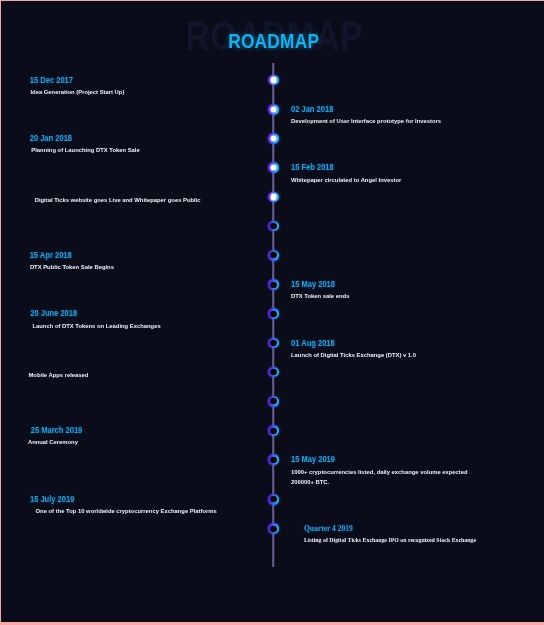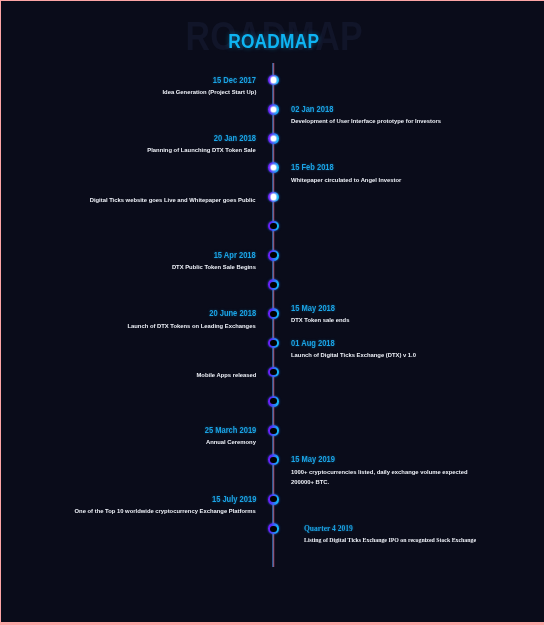--- a/index.html
+++ b/index.html
@@ -28,21 +28,21 @@
   
   .node{position:absolute;border-radius:50%;}
   .node .ring{position:absolute;left:0;top:0;width:100%;height:100%;border-radius:50%;
     background:linear-gradient(96deg,#7a18ff 0%,#5a28f6 26%,#2f6dfb 56%,#12b5f5 84%,#0ec3f9 100%);
     box-shadow:0 0 1.6px 0px rgba(90,70,250,.7), 0 0 3px 0px rgba(30,160,250,.35);}
   .node .hole{position:absolute;border-radius:50%;background:#000000;}
   .node.filled .hole{background:#ffffff;box-shadow:0 0 1.6px 0.7px rgba(255,255,255,.95);}
 
   
   .item{position:absolute;}
-  .item.left{text-align:right;}
+  .item.left{padding-left:24px;}
   .item.right{text-align:left;}
   .date{font-size:8.4px;font-weight:700;line-height:9px;
         color:#1ba4e6;white-space:nowrap;
         text-shadow:0 0 3px rgba(27,164,230,.35);}
   .desc{font-size:6.2px;font-weight:700;line-height:10.4px;
         color:#eef1f8;}
   .sx{display:inline-block;transform-origin:100% 50%;}
   .item.right .sx{transform-origin:0% 50%;}
 </style>
 </head>
@@ -69,21 +69,21 @@
         <div class="date"><span class="sx" style="transform: scaleX(0.9);">15 Feb 2018</span></div>
         <div class="desc" style="margin-top: 2.2px;"><span class="sx" style="transform: scaleX(0.945); max-width: 207px;">Whitepaper circulated to Angel Investor</span></div>
       </div>
       <div class="item left" style="left: 0px; width: 254.5px; top: 191.15px;">
         <div class="desc" style="margin-top: 2.2px;"><span class="sx" style="transform: scaleX(0.945); max-width: 207px;">Digital Ticks website goes Live and Whitepaper goes Public</span></div>
       </div>
       <div class="item left" style="left: 0px; width: 254.5px; top: 249.55px;">
         <div class="date"><span class="sx" style="transform: scaleX(0.9);">15 Apr 2018</span></div>
         <div class="desc" style="margin-top: 2.2px;"><span class="sx" style="transform: scaleX(0.945); max-width: 207px;">DTX Public Token Sale Begins</span></div>
       </div>
-      <div class="item right" style="left: 289.5px; width: 215px; top: 278.75px; margin-top: 24px;">
+      <div class="item right" style="left: 289.5px; width: 215px; top: 278.75px;">
         <div class="date"><span class="sx" style="transform: scaleX(0.9);">15 May 2018</span></div>
         <div class="desc" style="margin-top: 2.2px;"><span class="sx" style="transform: scaleX(0.945); max-width: 207px;">DTX Token sale ends</span></div>
       </div>
       <div class="item left" style="left: 0px; width: 254.5px; top: 307.95px;">
         <div class="date"><span class="sx" style="transform: scaleX(0.9);">20 June 2018</span></div>
         <div class="desc" style="margin-top: 2.2px;"><span class="sx" style="transform: scaleX(0.945); max-width: 207px;">Launch of DTX Tokens on Leading Exchanges</span></div>
       </div>
       <div class="item right" style="left: 289.5px; width: 215px; top: 337.15px;">
         <div class="date"><span class="sx" style="transform: scaleX(0.9);">01 Aug 2018</span></div>
         <div class="desc" style="margin-top: 2.2px;"><span class="sx" style="transform: scaleX(0.945); max-width: 207px;">Launch of Digital Ticks Exchange (DTX) v 1.0</span></div>

